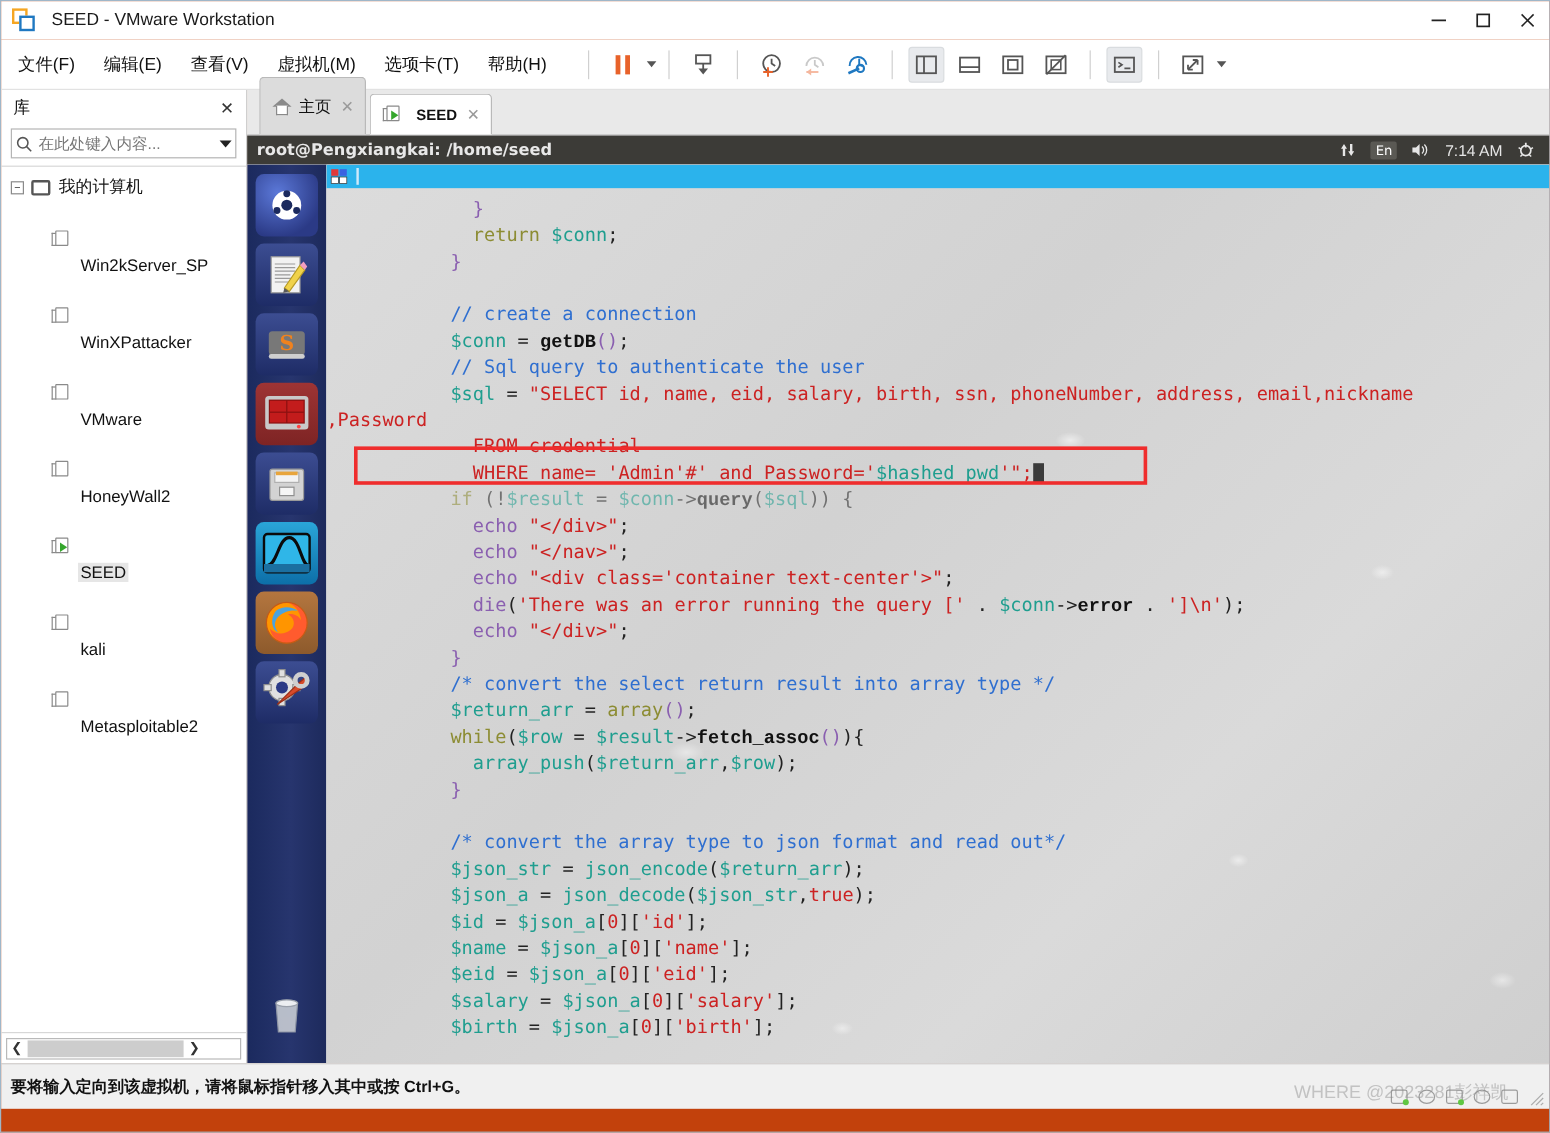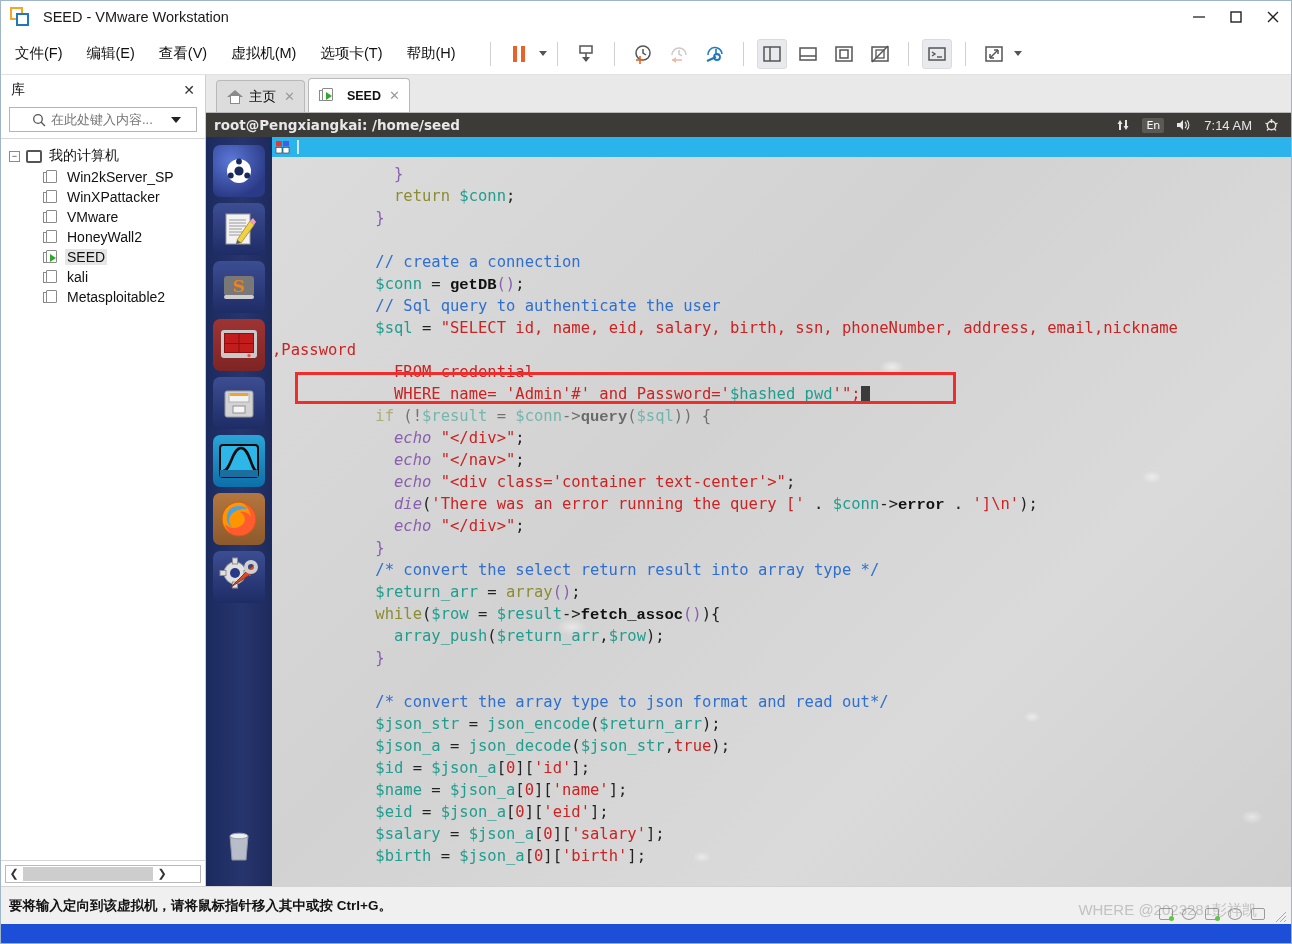--- a/index.html
+++ b/index.html
@@ -1,19 +1,19 @@
 <!DOCTYPE html>
 <html><head>
 <meta charset="utf-8">
 <style>
   * { box-sizing: border-box; margin:0; padding:0; }
   html,body { width:1292px; height:944px; overflow:hidden;
     font-family:"Liberation Sans", sans-serif; background:#ffffff; }
 
-  #app { position:relative; width:1292px; height:944px; background:#1d4ed8;
+  #app { position:relative; width:1292px; height:944px; background:#c2410c;
          border:1px solid #9fb6c8; }
 
   
   .titlebar { height:32px; display:flex; align-items:center; background:#ffffff;
               padding-left:8px; position:relative; }
   .vm-logo { width:22px; height:22px; position:relative; flex:0 0 22px; }
   .vm-logo .sq1 { position:absolute; left:1px; top:1px; width:13px; height:13px;
                   border:2.5px solid #f5a623; background:#fff; }
   .vm-logo .sq2 { position:absolute; left:7px; top:7px; width:13px; height:13px;
                   border:2.5px solid #1f78c1; background:#fff; }
@@ -39,21 +39,21 @@
 
   
   .sidebar { width:205px; background:#ffffff; border-right:1px solid #cfcfcf;
              display:flex; flex-direction:column; }
   .sb-head { height:30px; display:flex; align-items:center; padding:0 10px;
              justify-content:space-between; }
   .sb-title { font-size:14px; color:#111; }
   .sb-close { font-size:14px; color:#333; }
   .sb-search-wrap { padding:2px 8px 6px 8px; }
   .sb-search { height:25px; border:1px solid #b5b5b5; display:flex; align-items:center;
-               padding:0 19px; background:#fff; }
+               padding:0 0; background:#fff; }
   .sb-search .mag { width:14px;height:14px; flex:0 0 14px; margin:0 5px 0 3px; }
   .sb-search input { border:0; outline:0; font-size:13px; color:#777; width:120px;
                      font-family:"Liberation Sans", sans-serif; background:transparent; }
   .sb-arrow { width:0;height:0;border-left:5px solid transparent;border-right:5px solid transparent;
               border-top:6px solid #222; margin-left:auto; margin-right:3px; }
   .sb-tree { flex:1; border-top:1px solid #d7d7d7; padding-top:6px; overflow:hidden;
              position:relative; }
   .tree-root { display:flex; align-items:center; padding:2px 0 2px 8px; }
   .expander { width:11px;height:11px;border:1px solid #8a8a8a;background:#fff;
               display:flex;align-items:center;justify-content:center;font-size:9px;
@@ -64,35 +64,35 @@
   .vm-row { display:flex; align-items:center; padding:2px 0 2px 42px; white-space:nowrap; }
   .vm-row.selected .vm-label { background:#e6e6e6; }
   .vmi { width:15px;height:15px;position:relative;flex:0 0 15px;margin-right:7px; }
   .vmi .b { position:absolute;left:3px;top:0;width:11px;height:13px;border:1.6px solid #8a8a8a;
             background:#fff;border-radius:1px; }
   .vmi .a { position:absolute;left:0;top:2px;width:4px;height:11px;border:1.6px solid #8a8a8a;
             border-right:0;background:#fff; }
   .vmi .play { position:absolute;left:7px;top:4px;width:0;height:0;
                border-left:6px solid #35a62c;border-top:4px solid transparent;
                border-bottom:4px solid transparent; }
-  .vm-label { font-size:14px; color:#111; padding:0 2px; }
+  .vm-label { font-size:14px; color:#111; padding:0 2px;margin-top:44px; }
   .sb-bottom { height:26px; border-top:1px solid #d7d7d7; display:flex; align-items:center;
                padding:0 4px; }
   .hscroll { flex:1; height:18px; border:1px solid #b9b9b9; background:#fff; display:flex;
              align-items:center; }
   .hs-arrow { width:16px; text-align:center; font-size:11px; color:#333; }
   .hs-thumb { height:14px; background:#cdcdcd; flex:0 0 130px; margin:0 1px; }
 
   
   .main { flex:1; display:flex; flex-direction:column; background:#f0f0f0; }
 
   
   .tabstrip { height:38px; background:#e9e9e9; display:flex; align-items:flex-end;
               padding-left:10px; border-bottom:1px solid #b9b9b9; }
-  .vtab { height:32px; display:flex; align-items:center; padding:0 9px 0 10px;
+  .vtab { height:48px; display:flex; align-items:center; padding:0 9px 0 10px;
           background:#dcdcdc; border:1px solid #b9b9b9; border-bottom:0;
           border-radius:4px 4px 0 0; margin-right:3px; }
   .vtab.active { background:#ffffff; height:34px; }
   .vtab-label { font-size:13.5px; color:#111; margin:0 8px 0 6px; white-space:nowrap; }
   .vtab.active .vtab-label { font-weight:bold; font-size:12.5px; }
   .vtab-x { font-size:13px; color:#9a9a9a; }
   .home-ico { width:16px;height:14px;position:relative;flex:0 0 16px; }
   .home-ico .roof { position:absolute;left:0;top:0;width:0;height:0;
                     border-left:8px solid transparent;border-right:8px solid transparent;
                     border-bottom:7px solid #8a8a8a; }
@@ -167,21 +167,21 @@
 
   
   .c-com   { color:#2f6fd0; }
   .c-str   { color:#cc2222; }
   .c-var   { color:#1f9e8f; }
   .c-kw    { color:#8c8c33; }
   .c-fn    { color:#111111; font-weight:bold;font-family:Liberation Mono, monospace; }
   .c-brace { color:#8a5fb0; }
   .c-op    { color:#222222; }
   .c-num   { color:#cc2222; }
-  .c-echo  { color:#8a5fb0;font-style:italic; }
+  .c-echo  { color:#8a5fb0; }
 </style>
 </head>
 <body>
 
 <div id="app">
 
   <div class="titlebar">
     <div class="vm-logo">
       <div class="sq1"></div>
         <div class="sq2"></div>

